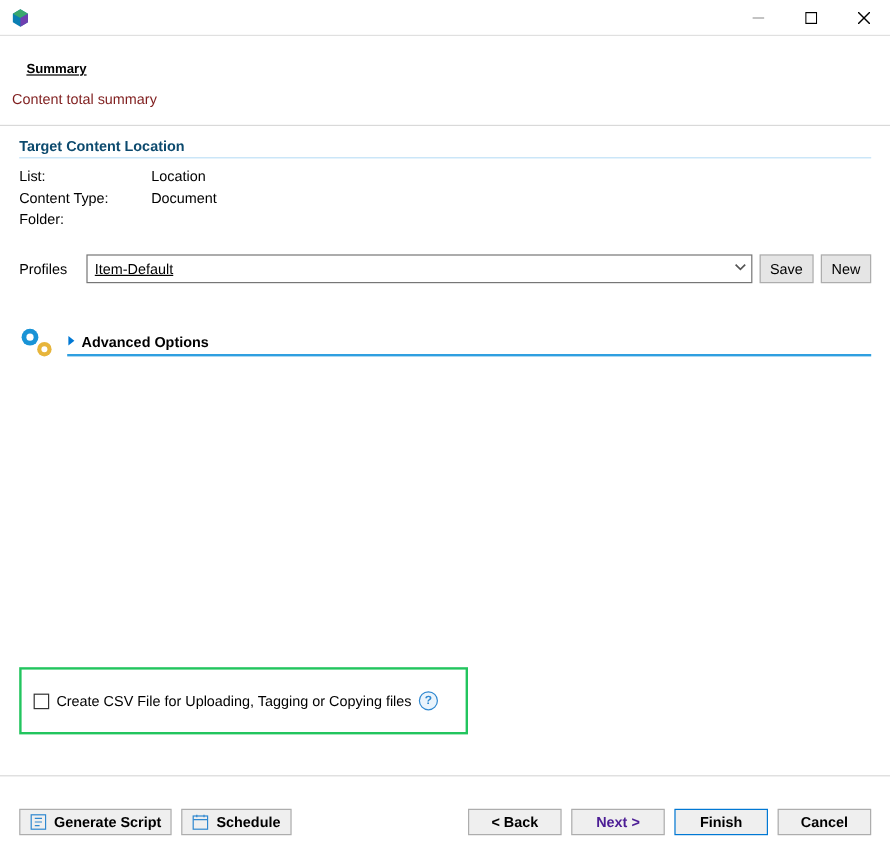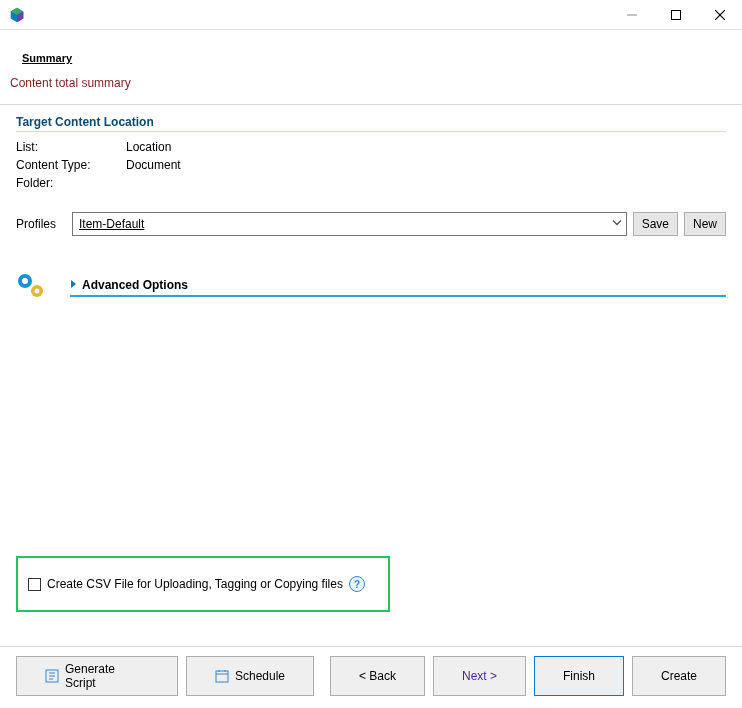--- a/index.html
+++ b/index.html
@@ -58,21 +58,21 @@
   }
   .select-caret {
     position:absolute; right:4px; top:50%; transform:translateY(-50%);
   }
   .btn {
     height:24px; padding:0 8px; border:1px solid #adadad; background:#e5e5e5;
     display:inline-flex; align-items:center; justify-content:center;
     font-size:12px; cursor:pointer;
   }
   .adv-row {
-    display:flex; align-items:center; gap:24px;
+    display:flex; align-items:center; gap:10px;
     padding:0 16px; margin-top:36px;
   }
   .gears { width:30px; height:30px; position:relative; }
   .adv-text { font-weight:700; }
   .adv-expand { display:flex; align-items:center; gap:4px; flex:1; border-bottom:2px solid #2f9fe0; padding-bottom:3px;}
   .csv-box {
     position:absolute; left:16px; top:556px;
     width:374px; height:56px; border:2px solid #22c55e;
     display:flex; align-items:center; padding:0 10px; gap:6px;
   }
@@ -87,24 +87,24 @@
   .footer-sep {
     position:absolute; left:0; right:0; top:646px;
     border-top:1px solid #d9d9d9;
   }
   .footer {
     position:absolute; left:0; right:0; bottom:12px;
     display:flex; align-items:center; padding:0 16px; gap:8px;
   }
   .footer-spacer { flex:1; }
   .fbtn {
-    height:40px; min-width:78px; padding:0 28px;
+    height:22px; min-width:78px; padding:0 8px;
     border:1px solid #adadad; background:#efefef;
     display:inline-flex; align-items:center; justify-content:center;
-    font-size:12px; cursor:pointer; gap:6px;
+    font-size:12px; cursor:pointer; gap:6px;font-weight:bold;
   }
   .fbtn.disabled { color:#4c1d95; }
   .fbtn.primary { border:1px solid #0078d4; }
   .icon-sm { width:14px; height:14px; }
 </style>
 </head>
 <body>
 
 <div class="titlebar">
   <span class="logo">
@@ -236,15 +236,15 @@
   <div class="fbtn">
     <span>&lt; Back</span>
   </div>
   <div class="fbtn disabled">
     <span>Next &gt;</span>
   </div>
   <div class="fbtn primary">
     <span>Finish</span>
   </div>
   <div class="fbtn">
-    <span>Create</span>
+    <span>Cancel</span>
   </div>
 </div>
 
 </body></html>

